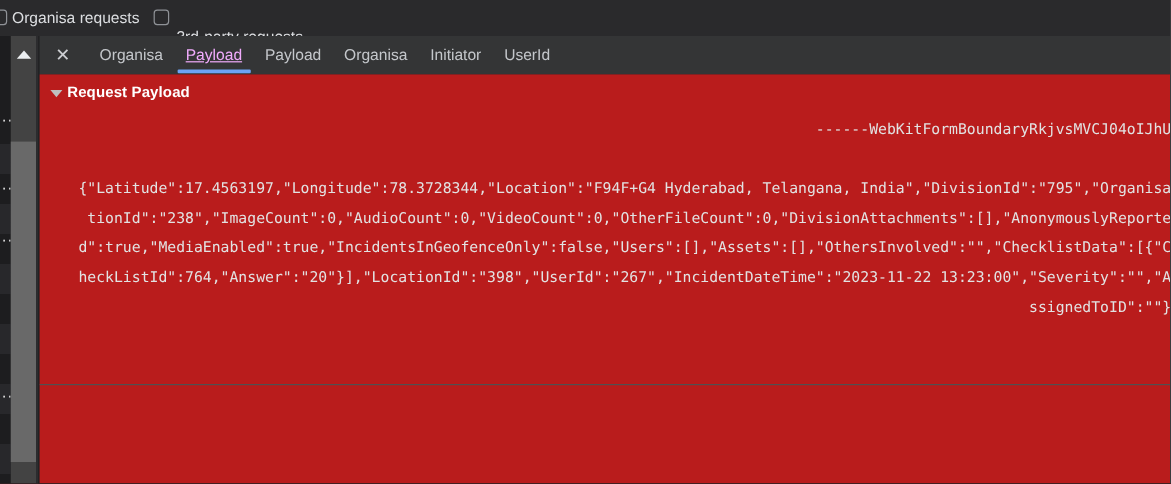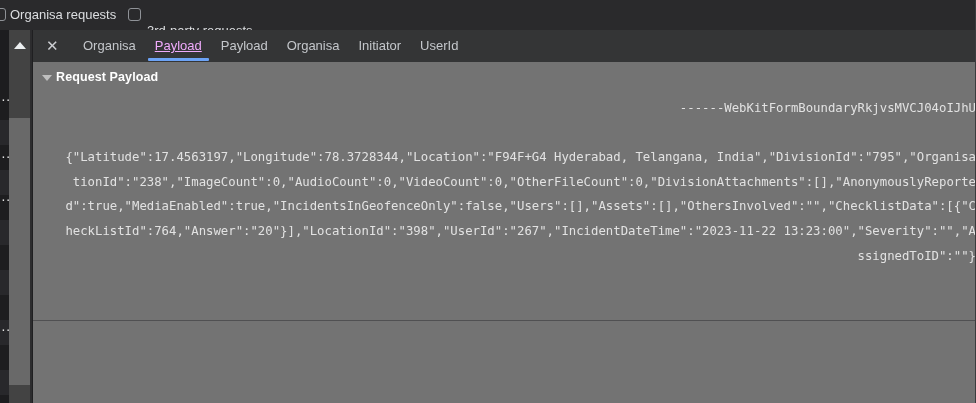--- a/index.html
+++ b/index.html
@@ -36,21 +36,21 @@
   .tab-bar{position:absolute;left:0;top:0;right:0;height:32px;background:#343536;
       display:flex;align-items:center;padding-left:13px;gap:19px;
       font-size:13px;color:#c4c7cb;}
   .close{font-size:15px;color:#ccced2;width:18px;text-align:left;cursor:default;}
   .tab{position:relative;height:32px;line-height:32px;white-space:nowrap;cursor:default;}
   .tab.active{color:#f0abfc;text-decoration:underline;}
   .tab.active::after{content:"";position:absolute;left:-7px;right:-7px;bottom:1px;height:3px;
       background:#6ca3f6;border-radius:1px;}
 
   
-  .content{position:absolute;left:0;top:32px;right:0;bottom:0;background:#737373;}
+  .content{position:absolute;left:0;top:32px;right:0;bottom:0;background:#b91c1c;}
   .section-header{position:absolute;top:8px;left:9px;display:flex;align-items:center;gap:4px;}
   .disclosure{width:0;height:0;border-left:5px solid transparent;border-right:5px solid transparent;
       border-top:6px solid #bfbfbf;margin-top:1px;}
   .section-title{font-weight:bold;font-size:12.5px;color:#ffffff;letter-spacing:.1px;}
   .code{position:absolute;top:34px;left:29px;right:0;bottom:0;overflow:hidden;
       font-family:"DejaVu Sans Mono",monospace;font-size:12.3px;color:#e2e2e2;}
   .code-line{height:24.6px;line-height:24.6px;white-space:pre;overflow:hidden;text-align:right;}
   .divider{position:absolute;left:0;right:0;top:258px;height:1px;background:#505052;}
 
   .right-edge{position:absolute;right:0;top:0;width:1px;height:403px;background:#3a3b3d;}

